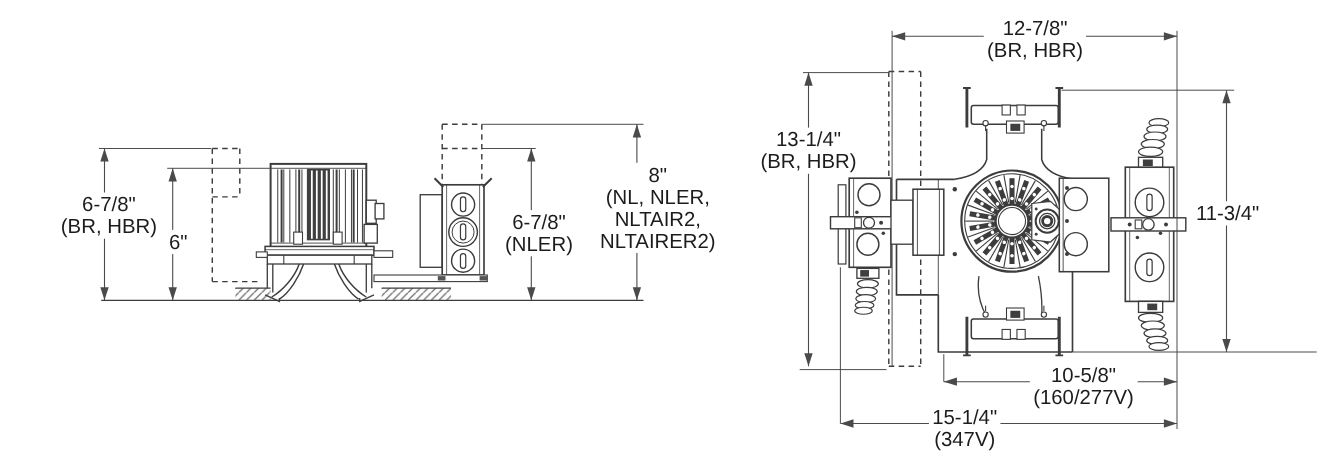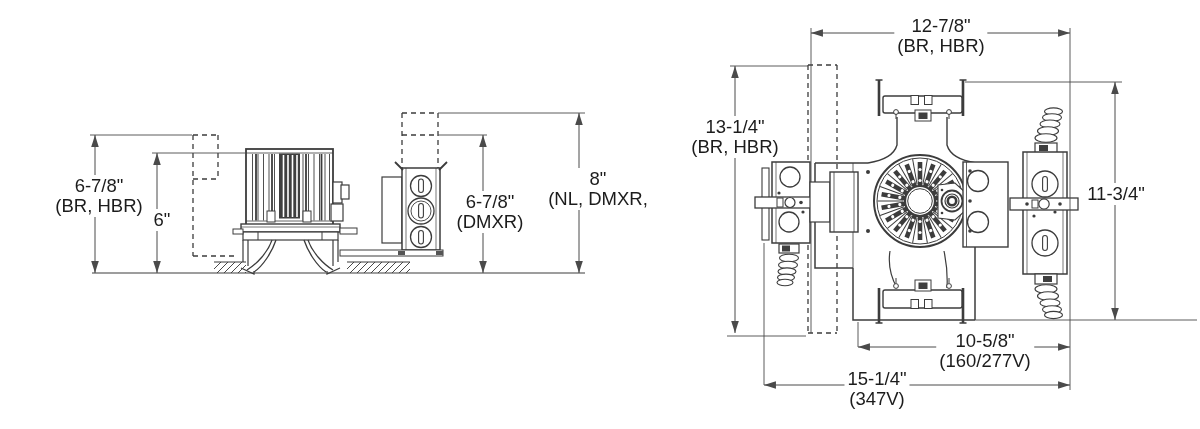--- a/index.html
+++ b/index.html
@@ -283,26 +283,28 @@
     <div>6-7/8"</div>
     <div>(BR, HBR)</div>
   </div>
 
   <div class="lbl" style="left:162px;top:220px;">
     <div>6"</div>
   </div>
 
   <div class="lbl" style="left:490px;top:212px;">
     <div>6-7/8"</div>
-    <div>(DMXR)</div>
+    <div>(NLER)</div>
   </div>
 
   <div class="lbl" style="left:598px;top:189px;">
     <div>8"</div>
-    <div>(NL, DMXR,</div>
+    <div>(NL, NLER,</div>
+    <div>NLTAIR2,</div>
+    <div>NLTAIRER2)</div>
   </div>
 
   <div class="lbl" style="left:941px;top:36px;">
     <div>12-7/8"</div>
     <div>(BR, HBR)</div>
   </div>
 
   <div class="lbl" style="left:735px;top:137px;">
     <div>13-1/4"</div>
     <div>(BR, HBR)</div>

